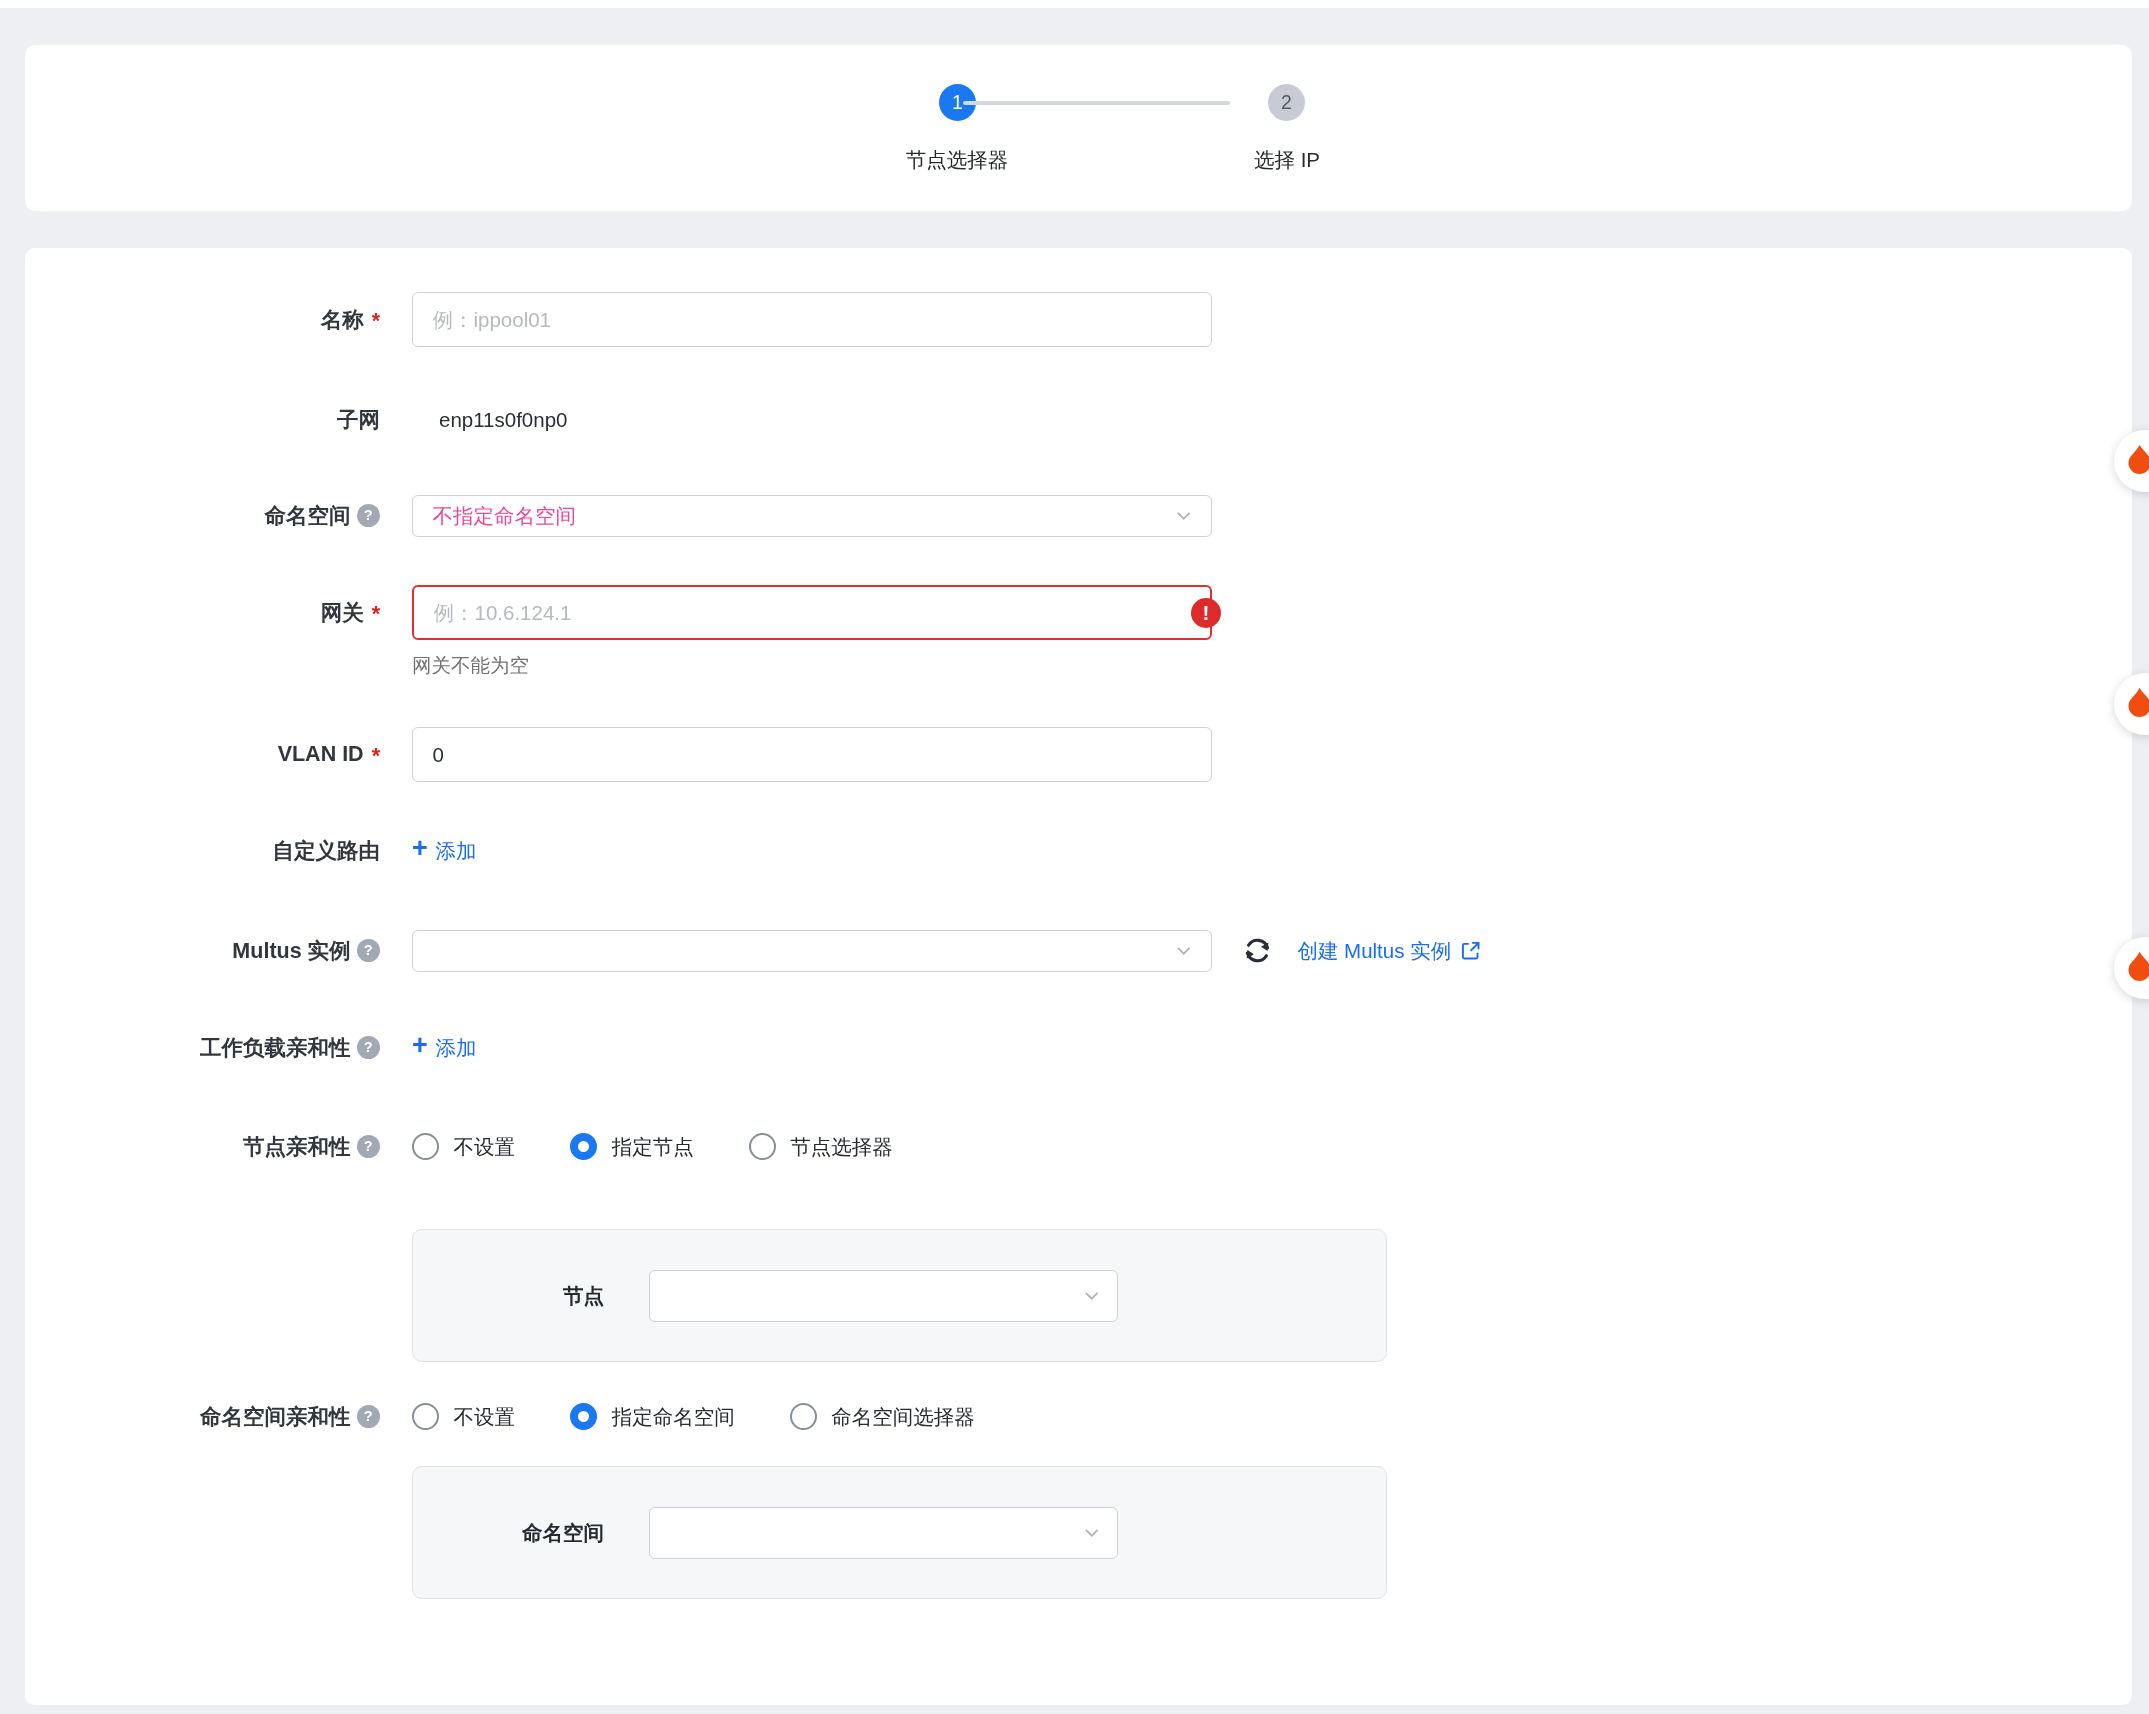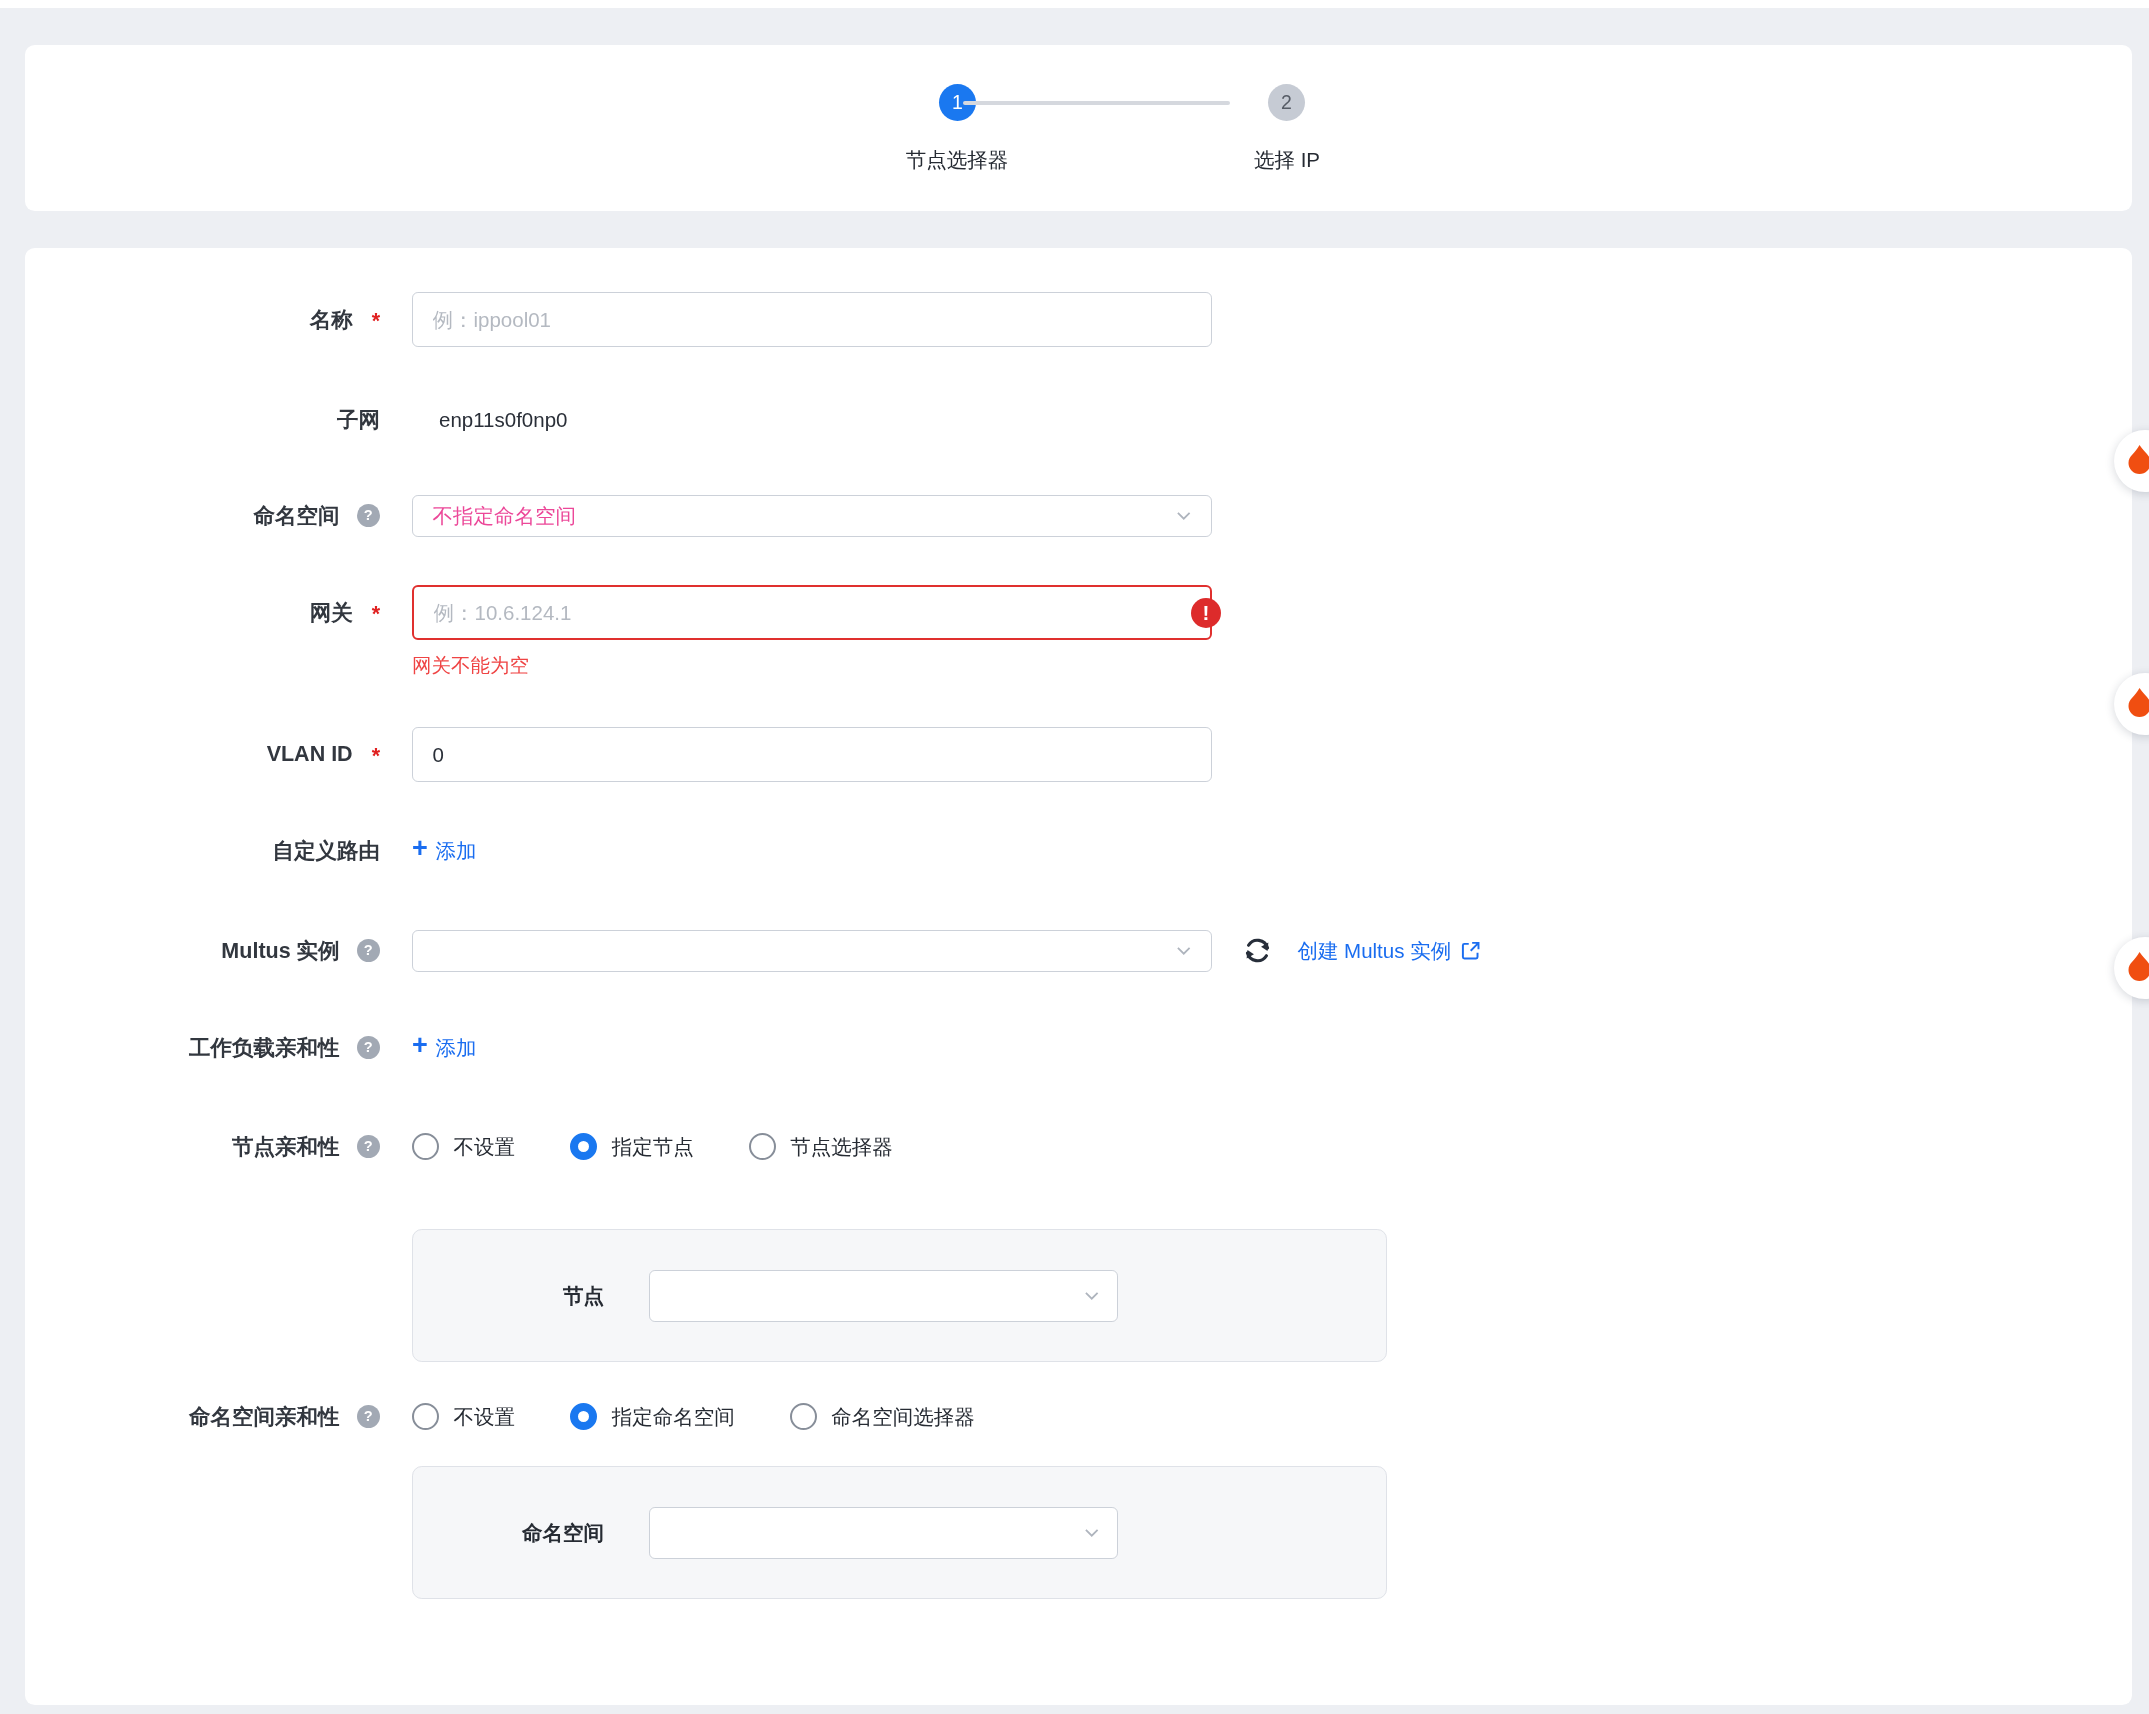--- a/index.html
+++ b/index.html
@@ -17,36 +17,36 @@
   .step-circle { position:absolute; width:37px; height:37px; border-radius:50%;
     display:flex; align-items:center; justify-content:center; font-size:19.5px; top:39px; }
   .step-circle.active { background:#1a78f0; color:#ffffff; }
   .step-circle.inactive { background:#c6cbd4; color:#565c66; }
   .step-line { position:absolute; left:938px; top:56px; width:267px; height:3.9px; background:#d5d8de; border-radius:2px; }
   .step-label { position:absolute; top:101px; width:234px; text-align:center; font-size:20.5px; color:#262b33; }
 
   
   .row { position:absolute; left:0; width:2107px; display:flex; align-items:center; }
   .flabel { position:absolute; left:0; top:0; bottom:0; width:355px;
-    display:flex; justify-content:flex-end; align-items:center; gap:17px;
+    display:flex; justify-content:flex-end; align-items:center; gap:6px;
     font-size:21.5px; color:#32373f; font-weight:600; }
   .req { color:#e02020; font-size:21.5px; margin-left:2px; transform:translateY(2px); }
   .help { width:23.4px; height:23.4px; border-radius:50%; background:#a2a9b4; color:#ffffff;
     font-size:14.6px; font-weight:700; display:inline-flex; align-items:center; justify-content:center; flex:0 0 auto; }
   .ctrl { position:absolute; left:387px; top:0; bottom:0; display:flex; align-items:center; }
 
   .tinput { width:800px; height:55px; border:1.5px solid #ccd1d9; border-radius:5.9px;
     background:#fff; font-size:20.5px; color:#2a2f38; padding:0 19.5px;
     font-family:"Liberation Sans","DejaVu Sans",sans-serif; outline:none; }
   .tinput::placeholder { color:#b4b9c1; }
   .tinput.error { border:2px solid #e0302e; padding-right:59px; }
   .err-badge { position:absolute; left:1166px; top:12.7px; width:30px; height:30px; border-radius:50%;
     background:#dd2b2b; color:#fff; display:flex; align-items:center; justify-content:center;
     font-size:20.5px; font-weight:700; }
-  .err-msg { position:absolute; left:387px; top:404px; font-size:19.5px; color:#ef4444; }
+  .err-msg { position:absolute; left:387px; top:404px; font-size:19.5px; color:#737373; }
 
   .select { width:800px; height:42px; border:1.5px solid #ccd1d9; border-radius:5.9px; background:#fff;
     display:flex; align-items:center; justify-content:space-between; padding:0 17.6px 0 19.5px;
     font-size:20.5px; color:#ec4899; }
   .chev { width:19.5px; height:19.5px; flex:0 0 auto; }
 
   .static-val { font-size:20.5px; color:#2a2f38; font-weight:500; }
 
   .add-link { display:flex; align-items:center; gap:7.8px; color:#1a6df0; font-size:20.5px; cursor:pointer; }
   .plus { font-size:27px; font-weight:700; line-height:1; transform:translateY(-2px); }

